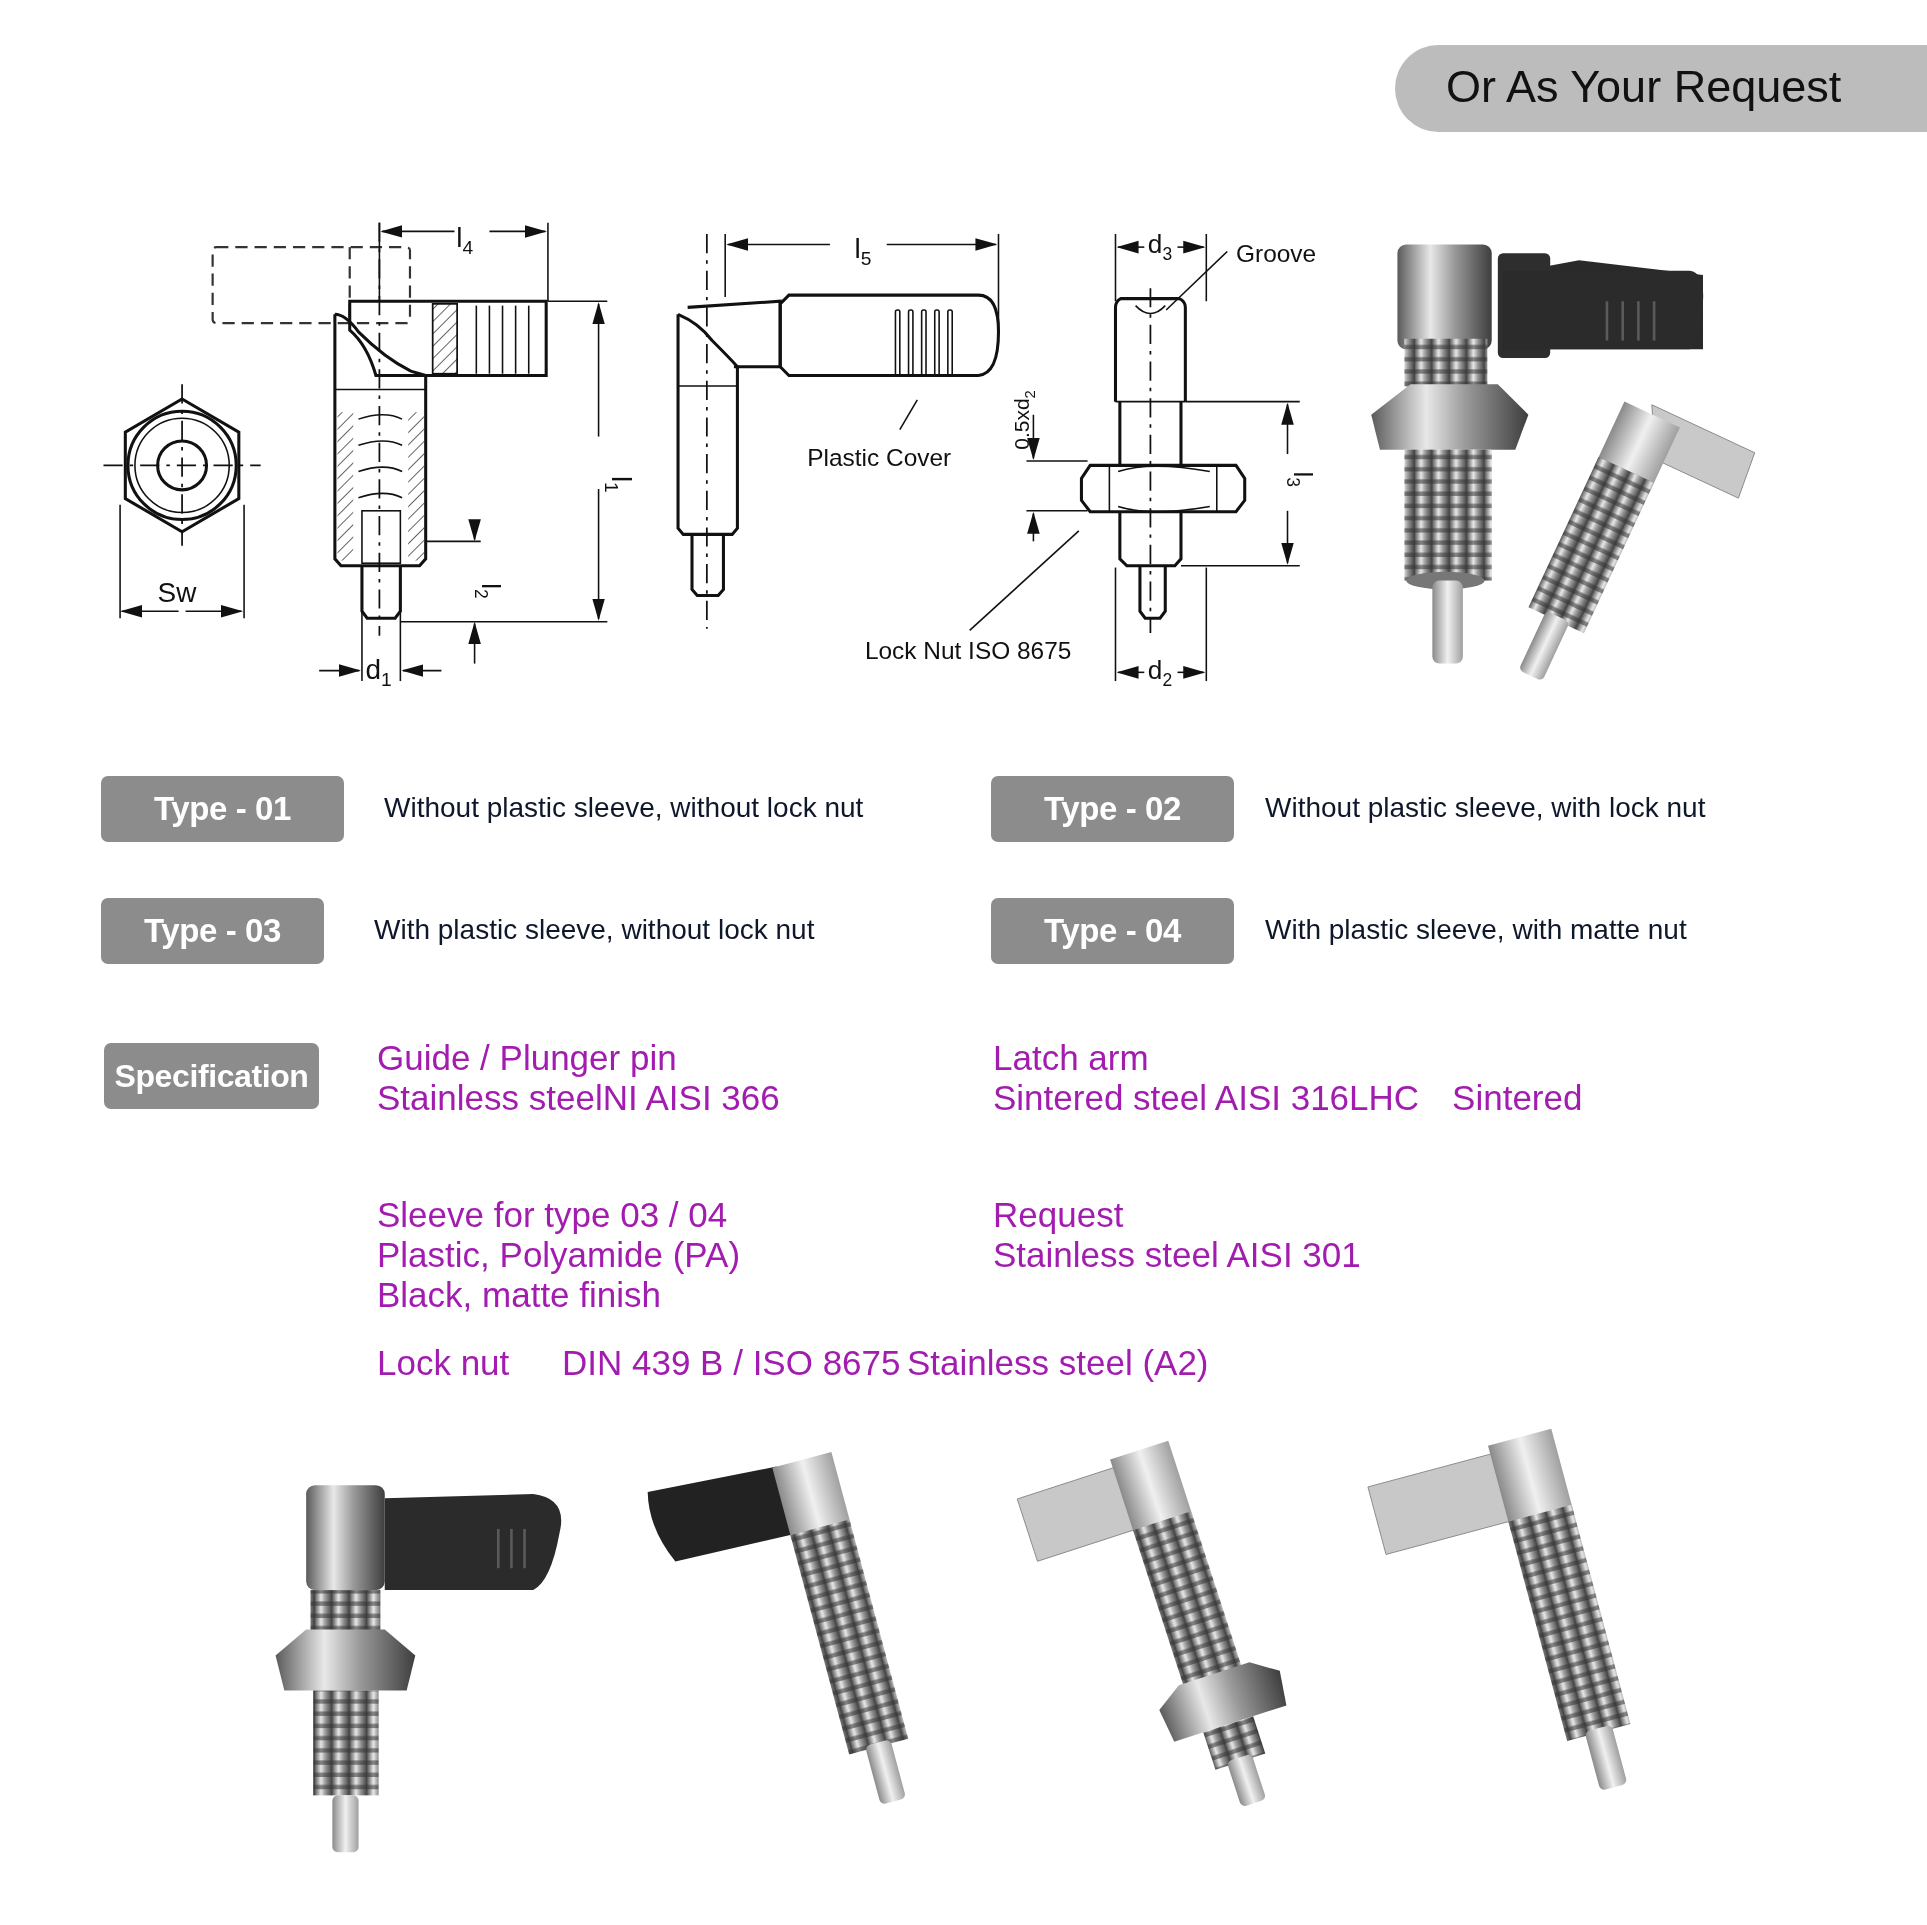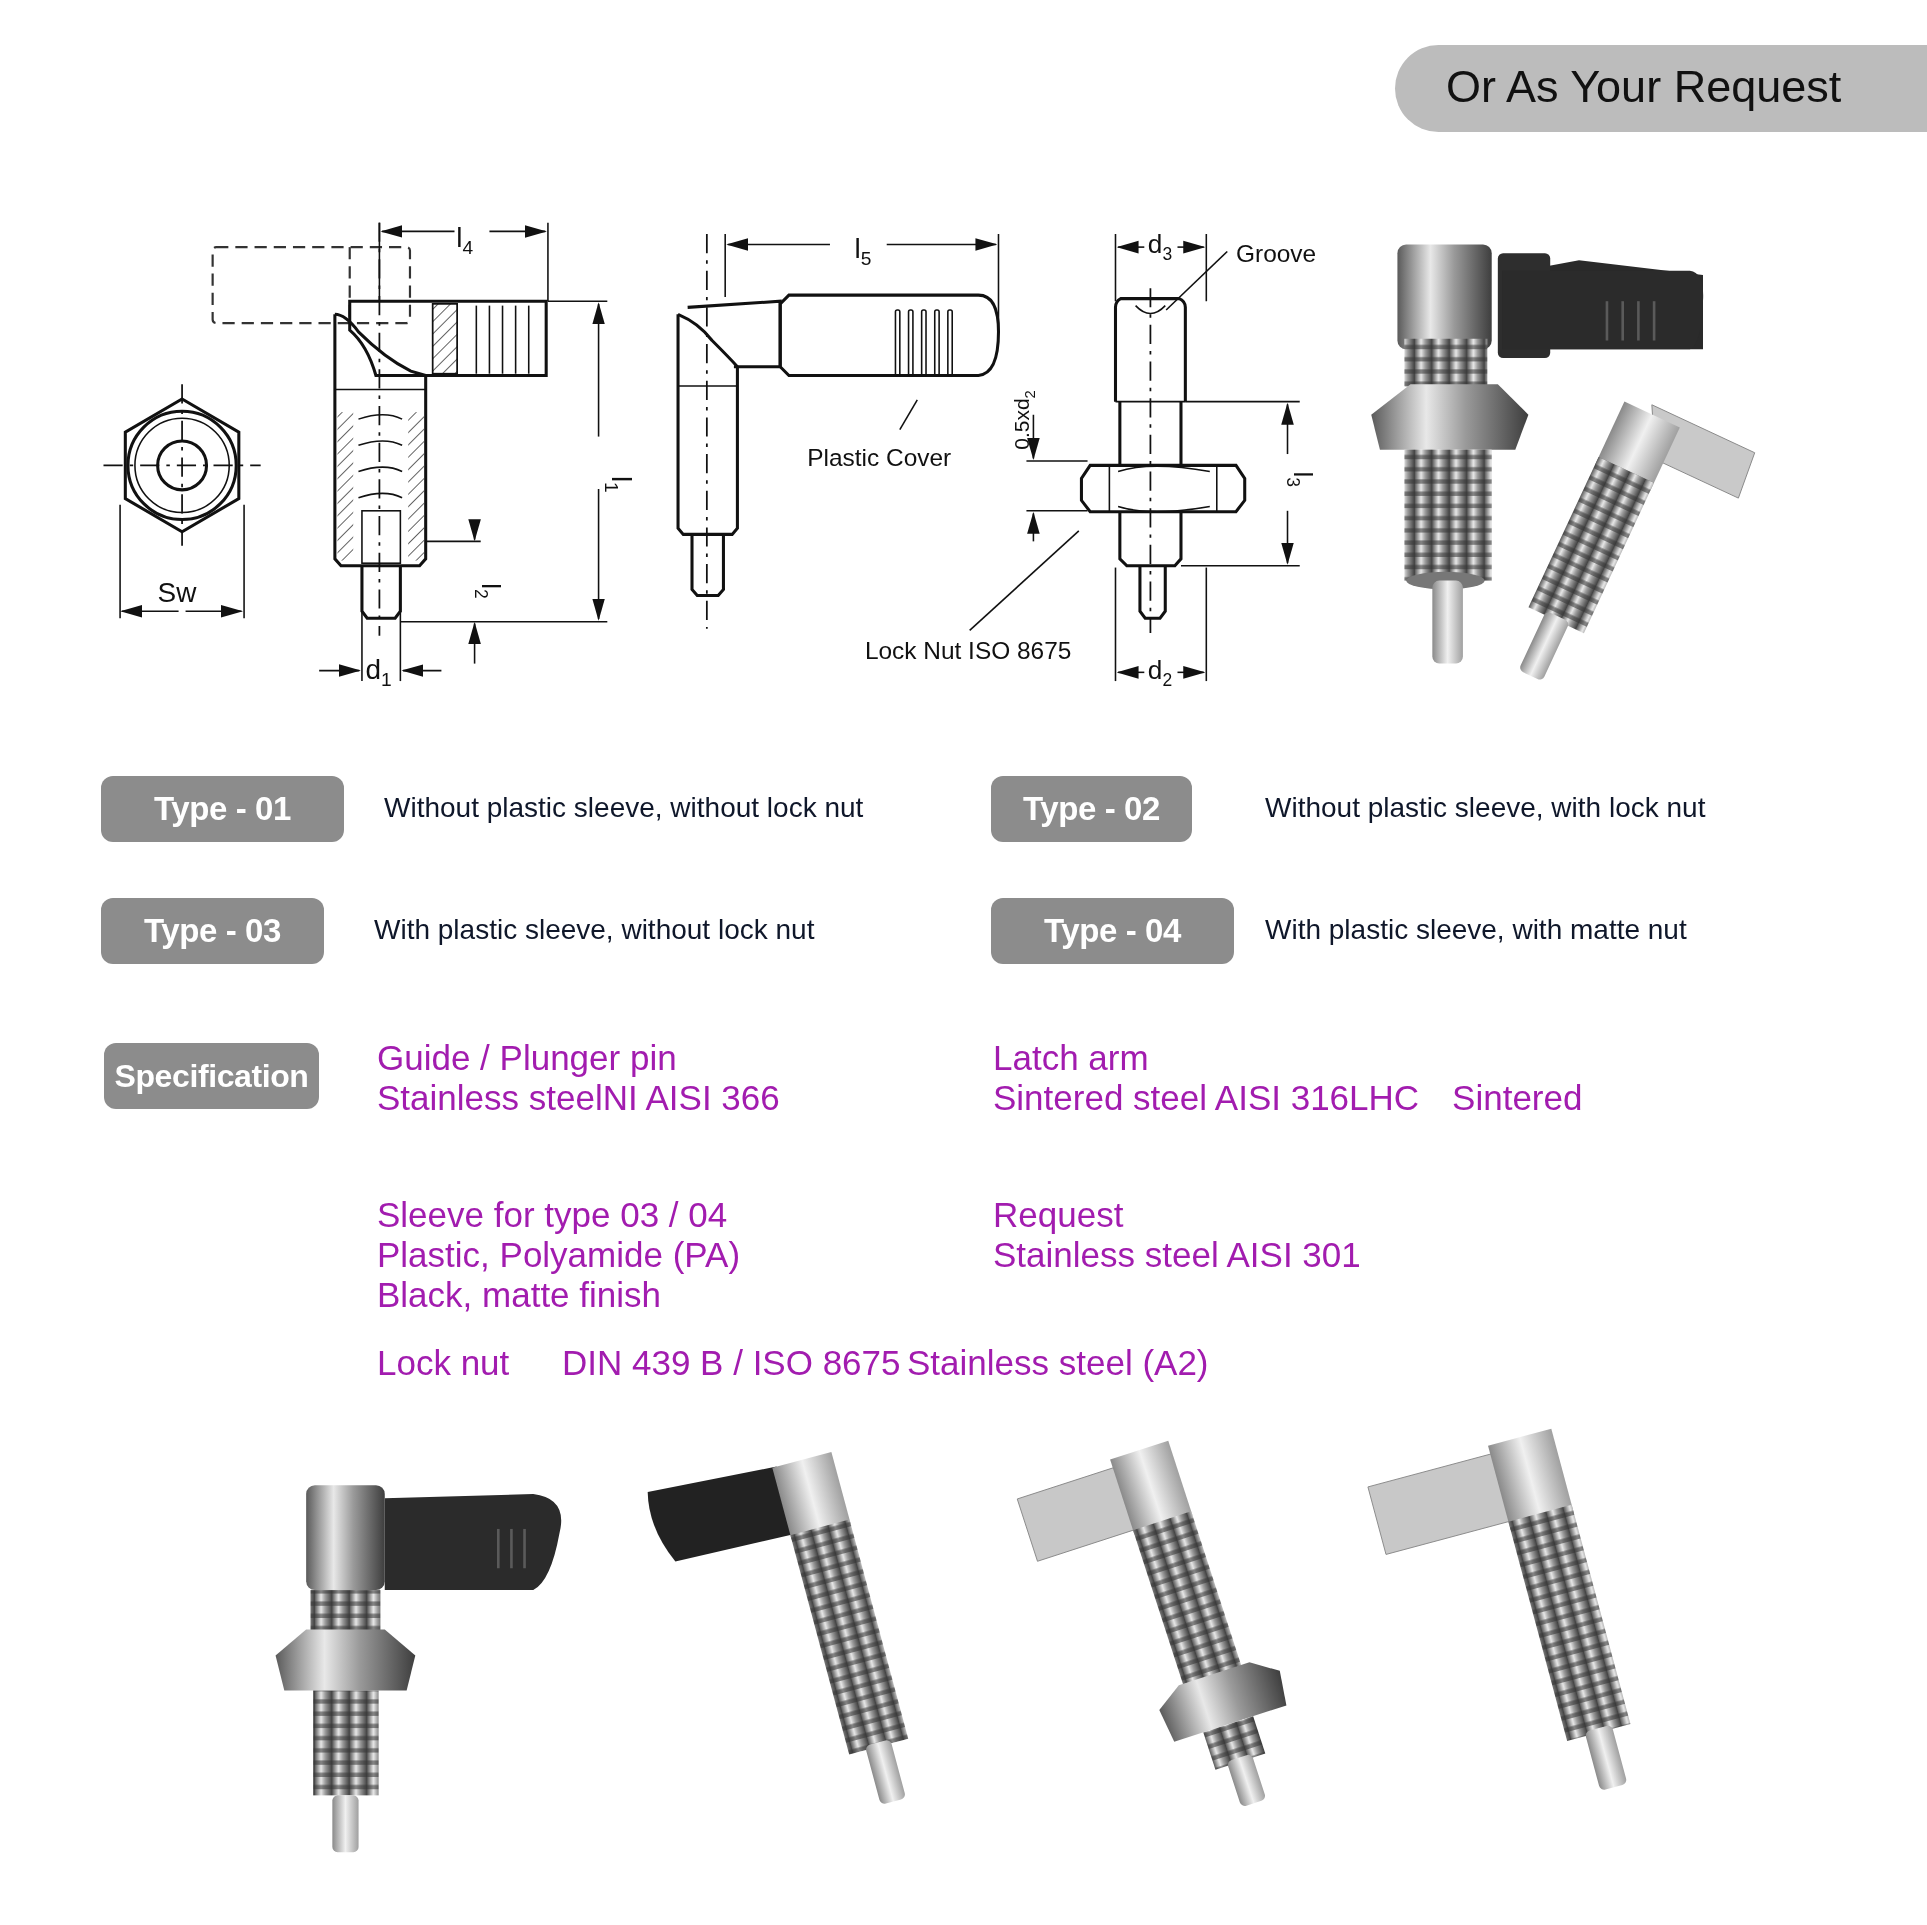--- a/index.html
+++ b/index.html
@@ -2,21 +2,21 @@
 <html style="font-size:14px"><head>
 <meta charset="utf-8">
 <style>
   html, body { margin:0; padding:0; background:#ffffff; }
   body { width:1928px; height:1925px; position:relative; overflow:hidden;
          font-family:"Liberation Sans", sans-serif; color:#111; }
   .abs { position:absolute; }
   .banner { left:1395px; top:45px; width:559px; height:87px; background:#bcbcbc;
             border-radius:44px 0 0 44px; }
   .banner-text { left:1446px; top:61px; font-size:45px; color:#111; white-space:nowrap; }
-  .badge { background:#8c8c8c; color:#fff; font-weight:bold; border-radius:12px;
+  .badge { background:#8c8c8c; color:#fff; font-weight:bold; border-radius:7px;
            display:flex; align-items:center; justify-content:center; font-size:33px;
            letter-spacing:-0.4px; }
   .desc { font-size:28px; white-space:nowrap; color:#0f172a; }
   .spec { font-size:35px; line-height:40px; white-space:nowrap; color:#a21caf; }
   svg { position:absolute; overflow:visible; }
   .draw { fill:none; stroke:#111; stroke-width:3.5; }
   .thin { fill:none; stroke:#111; stroke-width:1.8; }
   .dash { fill:none; stroke:#111; stroke-width:2; stroke-dasharray:22 8 4 8; }
   .dash2 { fill:none; stroke:#333; stroke-width:2.5; stroke-dasharray:14 8; }
   .lbl { font-family:"Liberation Sans", sans-serif; fill:#111; }
@@ -206,21 +206,21 @@
     <path d="M30,-10 L160,-10 L165,45 L60,45 Z" fill="#c9c9c9" stroke="#888" stroke-width="1"></path>
     <rect x="0" y="0" width="70" height="80" fill="url(#steel2)"></rect>
     <rect x="0" y="70" width="70" height="190" fill="url(#thread)"></rect>
     <rect x="20" y="255" width="30" height="75" fill="url(#steel2)" rx="6"></rect>
   </g>
 </svg>
 
 <div class="abs badge" style="left:101px;top:776px;width:243px;height:66px;">Type - 01</div>
 <div class="abs desc" style="left:384px;top:792px;">Without plastic sleeve, without lock nut</div>
 
-<div class="abs badge" style="left:991px;top:776px;width:201px;height:66px;">Type - 02</div>
+<div class="abs badge" style="left:991px;top:776px;width:243px;height:66px;">Type - 02</div>
 <div class="abs desc" style="left:1265px;top:792px;">Without plastic sleeve, with lock nut</div>
 
 <div class="abs badge" style="left:101px;top:898px;width:223px;height:66px;">Type - 03</div>
 <div class="abs desc" style="left:374px;top:914px;">With plastic sleeve, without lock nut</div>
 
 <div class="abs badge" style="left:991px;top:898px;width:243px;height:66px;">Type - 04</div>
 <div class="abs desc" style="left:1265px;top:914px;">With plastic sleeve, with matte nut</div>
 
 <div class="abs badge" style="left:104px;top:1043px;width:215px;height:66px;font-size:32px;">Specification</div>
 

